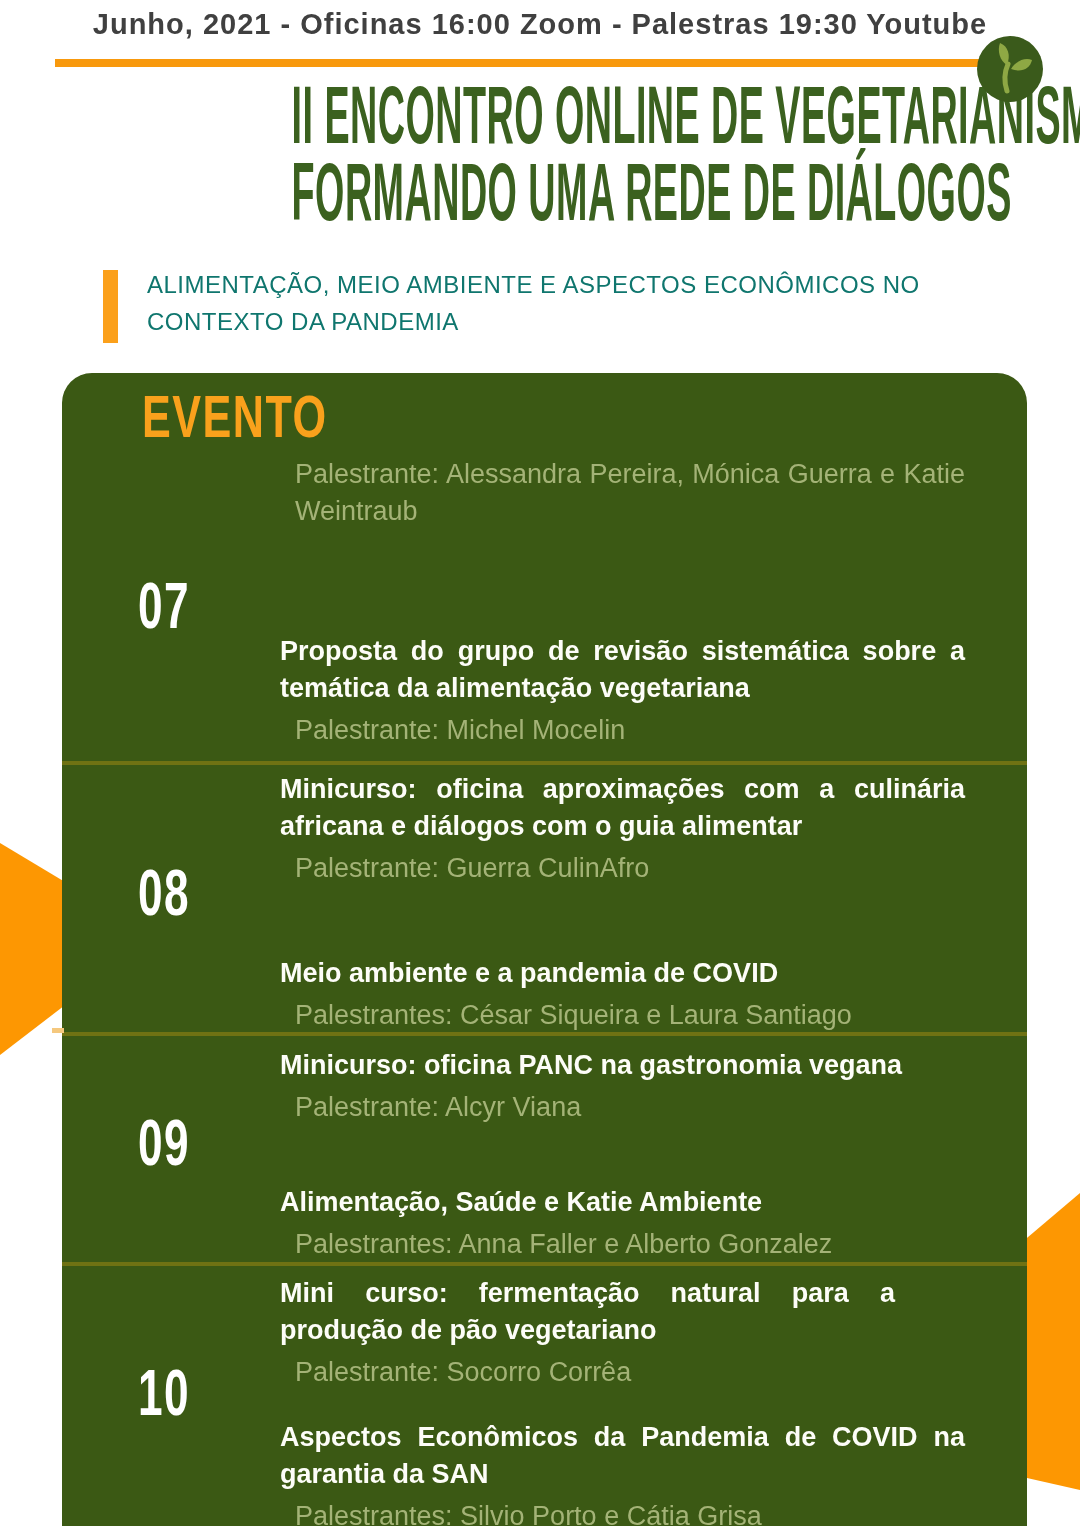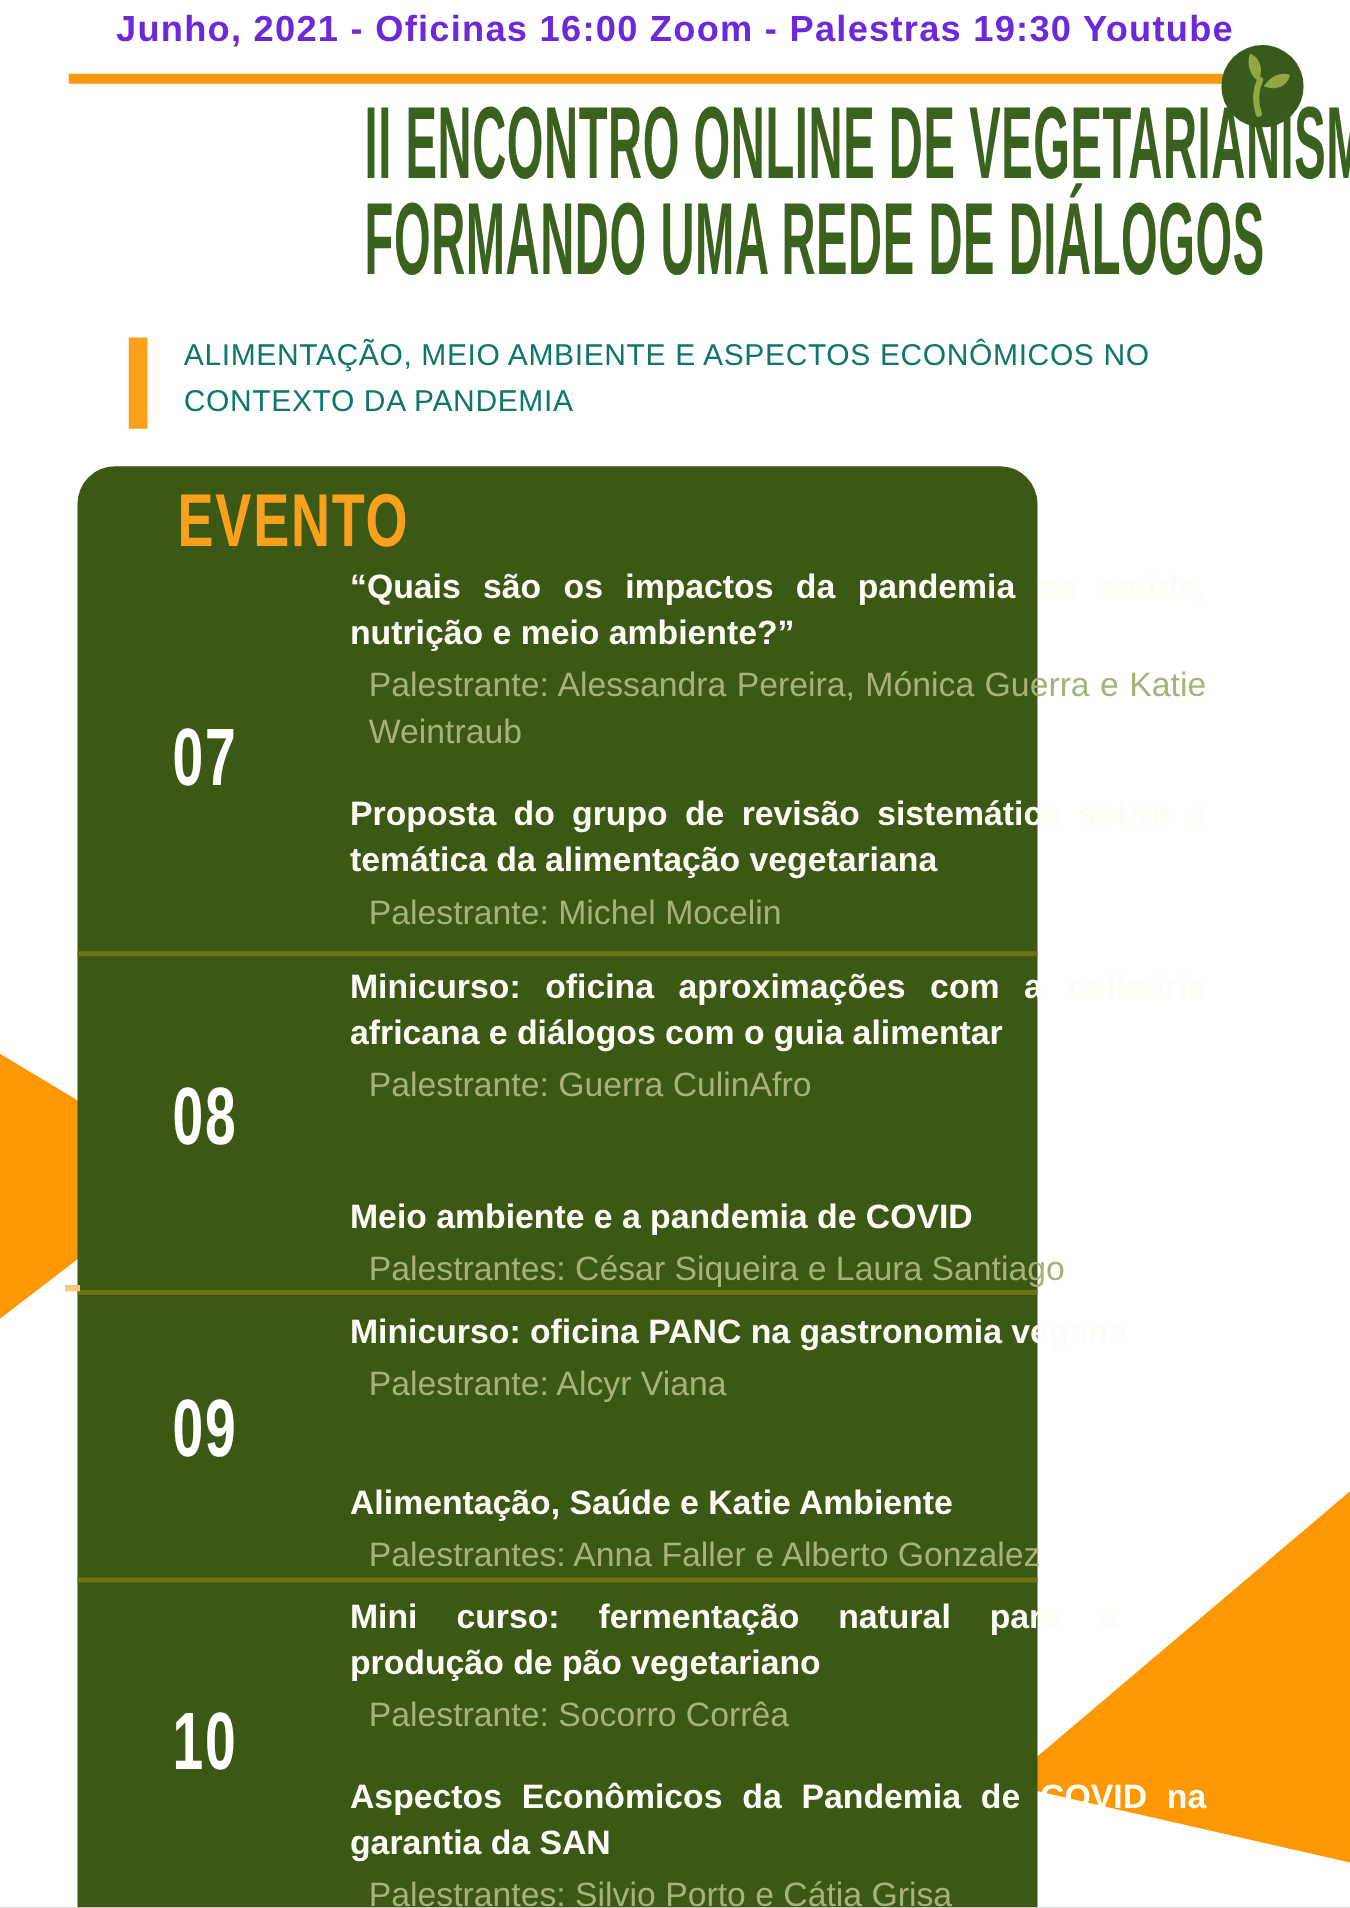--- a/index.html
+++ b/index.html
@@ -3,41 +3,41 @@
 <meta charset="utf-8">
 <style>
   html,body{margin:0;padding:0;background:#ffffff;}
   .page{
     position:relative;width:1080px;height:1526px;overflow:hidden;background:#ffffff;
     font-family:"Liberation Sans",sans-serif;
   }
   
   .topbar-text{
     position:absolute;top:8px;left:0;right:0;text-align:center;
-    font-size:29px;font-weight:700;letter-spacing:1px;color:#6d28d9;white-space:nowrap;
+    font-size:29px;font-weight:700;letter-spacing:1px;color:#404040;white-space:nowrap;
   }
   .top-rule{position:absolute;left:55px;top:59px;width:935px;height:8px;background:#F8990D;z-index:1;}
   .logo{position:absolute;left:977px;top:36px;width:66px;height:66px;z-index:5;}
   .main-title{
     position:absolute;top:76px;left:0;right:0;text-align:center;z-index:2;
     color:#3B611F;font-weight:700;font-size:82px;line-height:77px;letter-spacing:1px;
     transform:scaleX(0.46);transform-origin:50% 0;white-space:nowrap;
   }
   .subtitle-bar{position:absolute;left:103px;top:270px;width:15px;height:73px;background:#FBA01B;}
   .subtitle-text{
     position:absolute;left:147px;top:266px;width:800px;
     font-size:24px;line-height:37px;font-weight:400;color:#0f766e;letter-spacing:0.5px;
   }
   
   .tri{position:absolute;z-index:1;}
   .tri-left{left:0;top:843px;}
   .tri-right{left:800px;top:1185px;}
   
   .panel{
-    position:absolute;left:62px;top:373px;width:768px;height:1153px;
+    position:absolute;left:62px;top:373px;width:965px;height:1153px;
     background:#3B5914;border-radius:30px 30px 0 0;z-index:2;
   }
   .evento-heading{
     position:absolute;left:80px;top:14px;
     font-size:60px;font-weight:700;letter-spacing:2px;color:#F9A11C;line-height:1;
     transform:scaleX(0.72);transform-origin:0 0;white-space:nowrap;
   }
   .divider{position:absolute;left:0;width:100%;height:4px;background:#6F7213;}
   .divider-1{top:388px;}
   .divider-2{top:659px;}
@@ -102,21 +102,20 @@
     <div class="divider divider-1"></div>
     <div class="divider divider-2"></div>
     <div class="divider divider-3"></div>
 
     <div class="day-num day-07">07</div>
     <div class="day-num day-08">08</div>
     <div class="day-num day-09">09</div>
     <div class="day-num day-10">10</div>
 
     <div class="talk t-s07-1">
-      <p class="talk-title">“Quais são os impactos da pandemia na saúde, nutrição e meio ambiente?”</p>
       <p class="talk-speaker">Palestrante: Alessandra Pereira, Mónica Guerra e Katie Weintraub</p>
     </div>
     <div class="talk t-s07-2">
       <p class="talk-title">Proposta do grupo de revisão sistemática sobre a temática da alimentação vegetariana</p>
       <p class="talk-speaker">Palestrante: Michel Mocelin</p>
     </div>
 
     <div class="talk t-s08-1">
       <p class="talk-title">Minicurso: oficina aproximações com a culinária africana e diálogos com o guia alimentar</p>
       <p class="talk-speaker">Palestrante: Guerra CulinAfro</p>

